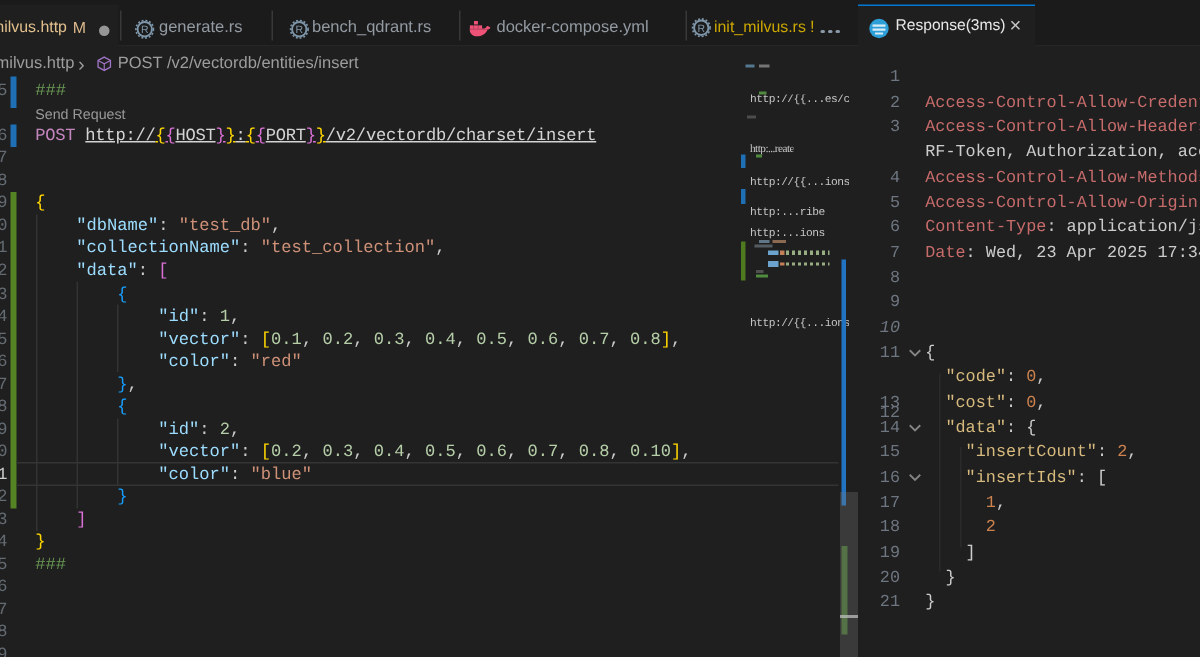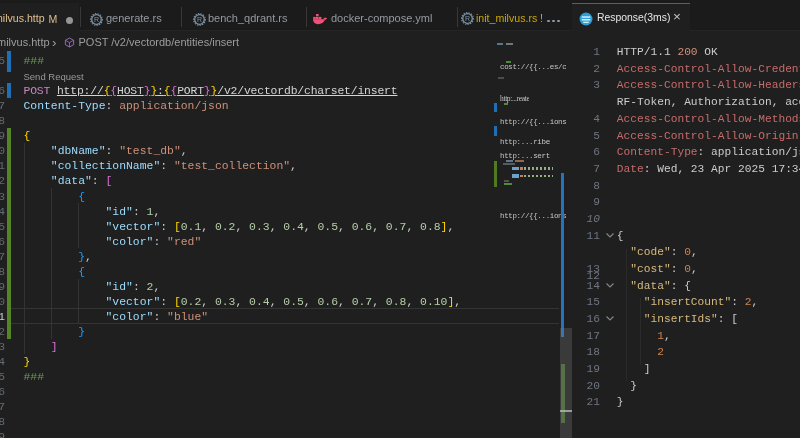--- a/index.html
+++ b/index.html
@@ -73,21 +73,20 @@
   <div class="ln" style="top:305.05px;">34</div>
   <div class="ln" style="top:320.10px;">35</div>
   <div class="ln" style="top:335.15px;">36</div>
   <div class="ln" style="top:350.20px;">37</div>
   <div class="ln" style="top:365.25px;">38</div>
   <div class="ln" style="top:380.30px;">39</div>
 
   <div class="cl" style="top:4.00px;"><span class="cmt">###</span></div>
   <div class="abs" style="left:23.5px; top:19.1px; height:15px; line-height:15px; font-size:9.5px; color:#999999;">Send Request</div>
   <div class="cl" style="top:34.15px; letter-spacing:-0.16px;"><span class="mth">POST</span> <span class="url"><u>http://</u><u class="b1">{</u><u class="b2">{</u><u>HOST</u><u class="b2">}</u><u class="b1">}</u><u>:</u><u class="b1">{</u><u class="b2">{</u><u>PORT</u><u class="b2">}</u><u class="b1">}</u><u>/v2/vectordb/charset/insert</u></span></div>
-  <div class="cl" style="top:49.20px;"><span class="key">Content-Type</span>: <span class="str">application/json</span></div>
   <div class="cl" style="top:79.30px;"><span class="b1">{</span></div>
   <div class="cl" style="top:94.35px;">    <span class="key">"dbName"</span>: <span class="str">"test_db"</span>,</div>
   <div class="cl" style="top:109.40px;">    <span class="key">"collectionName"</span>: <span class="str">"test_collection"</span>,</div>
   <div class="cl" style="top:124.45px;">    <span class="key">"data"</span>: <span class="b2">[</span></div>
   <div class="cl" style="top:139.50px;">        <span class="b3">{</span></div>
   <div class="cl" style="top:154.55px;">            <span class="key">"id"</span>: <span class="num">1</span>,</div>
   <div class="cl" style="top:169.60px;">            <span class="key">"vector"</span>: <span class="b1">[</span><span class="num">0.1</span>, <span class="num">0.2</span>, <span class="num">0.3</span>, <span class="num">0.4</span>, <span class="num">0.5</span>, <span class="num">0.6</span>, <span class="num">0.7</span>, <span class="num">0.8</span><span class="b1">]</span>,</div>
   <div class="cl" style="top:184.65px;">            <span class="key">"color"</span>: <span class="str">"red"</span></div>
   <div class="cl" style="top:199.70px;">        <span class="b3">}</span>,</div>
   <div class="cl" style="top:214.75px;">        <span class="b3">{</span></div>
@@ -129,21 +128,20 @@
   <svg class="chev" style="left:31.5px; top:201px;" width="9" height="7" viewBox="0 0 9 7">
       <path d="M1 1.5 L4.5 5 L8 1.5" stroke="#848484" fill="none" stroke-width="1.2"></path>
     </svg>
   <svg class="chev" style="left:31.5px; top:251px;" width="9" height="7" viewBox="0 0 9 7">
       <path d="M1 1.5 L4.5 5 L8 1.5" stroke="#848484" fill="none" stroke-width="1.2"></path>
     </svg>
   <svg class="chev" style="left:31.5px; top:284.4px;" width="9" height="7" viewBox="0 0 9 7">
       <path d="M1 1.5 L4.5 5 L8 1.5" stroke="#848484" fill="none" stroke-width="1.2"></path>
     </svg>
 
-  <div class="rl" style="top:13.10px;">HTTP/1.1 <span class="str">200</span> OK</div>
   <div class="rl" style="top:29.70px;"><span class="hdr">Access-Control-Allow-Credentials</span>: true</div>
   <div class="rl" style="top:46.40px;"><span class="hdr">Access-Control-Allow-Headers</span>: DNT,X-CS</div>
   <div class="rl" style="top:63.10px;">RF-Token, Authorization, accept, accept-</div>
   <div class="rl" style="top:79.80px;"><span class="hdr">Access-Control-Allow-Methods</span>: GET, POST</div>
   <div class="rl" style="top:96.50px;"><span class="hdr">Access-Control-Allow-Origin</span>: *</div>
   <div class="rl" style="top:113.20px;"><span class="hdr">Content-Type</span>: application/json; charset</div>
   <div class="rl" style="top:129.80px;"><span class="hdr">Date</span>: Wed, 23 Apr 2025 17:34:16 GMT</div>
   <div class="rl" style="top:196.60px;">{</div>
   <div class="rl" style="top:213.20px;">  <span class="jk">"code"</span>: <span class="jn">0</span>,</div>
   <div class="rl" style="top:229.90px;">  <span class="jk">"cost"</span>: <span class="jn">0</span>,</div>
@@ -153,25 +151,25 @@
   <div class="rl" style="top:296.60px;">      <span class="jn">1</span>,</div>
   <div class="rl" style="top:313.30px;">      <span class="jn">2</span></div>
   <div class="rl" style="top:330.00px;">    ]</div>
   <div class="rl" style="top:346.70px;">  }</div>
   <div class="rl" style="top:363.40px;">}</div>
 </div>
 
 <div id="minimap">
   <div class="abs" style="left:497px; top:42.5px; width:6px; height:2.5px; background:#54788f;"></div>
   <div class="abs" style="left:506px; top:42.5px; width:7px; height:2.5px; background:#757575;"></div>
-  <div class="mmt" style="top:63px;">cost://{{...es/c</div>
+  <div class="mmt" style="top:63px;">http://{{...es/c</div>
   <div class="mmt" style="top:95px;font-family:Liberation Serif, serif;">http:...reate</div>
   <div class="mmt" style="top:118px;">http://{{...ions</div>
   <div class="mmt" style="top:138px;">http:...ribe</div>
-  <div class="mmt" style="top:152px;">http:...sert</div>
+  <div class="mmt" style="top:152px;">http:...ions</div>
   <div class="abs" style="left:506px; top:61.3px; width:5px; height:2px; background:#4f8a3f;"></div>
   <div class="abs" style="left:504px; top:103.2px; width:4px; height:2px; background:#4f8a3f;"></div>
   <div class="abs" style="left:498px; top:76.5px; width:6px; height:2px; background:#7a7a7a; opacity:.5;"></div>
   <div class="abs" style="left:506px; top:159.8px; width:7px; height:2px; background:#7d9cb5; opacity:.7;"></div>
   <div class="abs" style="left:515px; top:159.8px; width:9px; height:2px; background:#b98a66; opacity:.7;"></div>
   <div class="abs" style="left:503px; top:163.2px; width:12px; height:2px; background:#8a97a3; opacity:.5;"></div>
   <div class="abs" style="left:512px; top:166.8px; width:6.5px; height:3.6px; background:#6ba3cc;"></div>
   <div class="abs" style="left:519.5px; top:167.2px; width:3px; height:2.8px; background:#c08058;"></div>
   <div class="abs" style="left:524px; top:167.2px; width:29px; height:2.4px; background:repeating-linear-gradient(90deg,#97ad82 0 2px,rgba(0,0,0,0) 2px 4px);"></div>
   <div class="abs" style="left:512px; top:174.2px; width:6.5px; height:3.6px; background:#6ba3cc;"></div>

